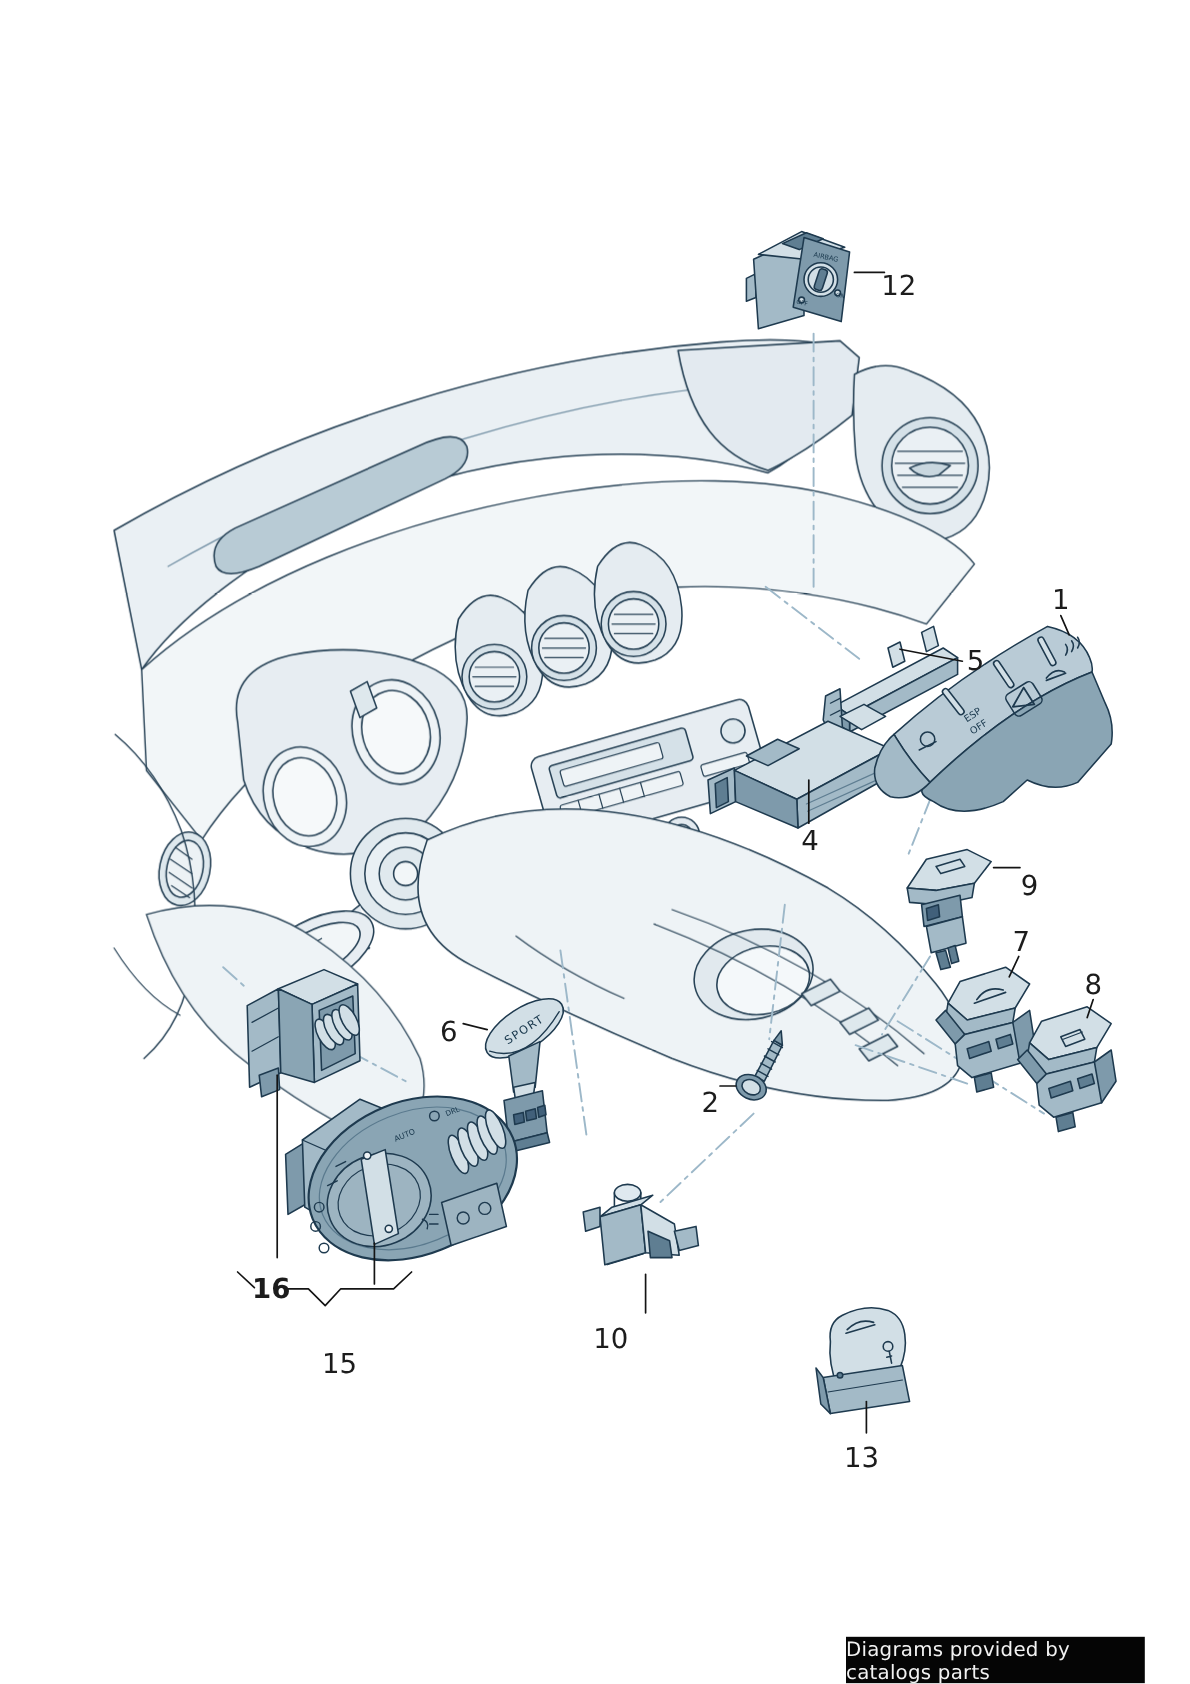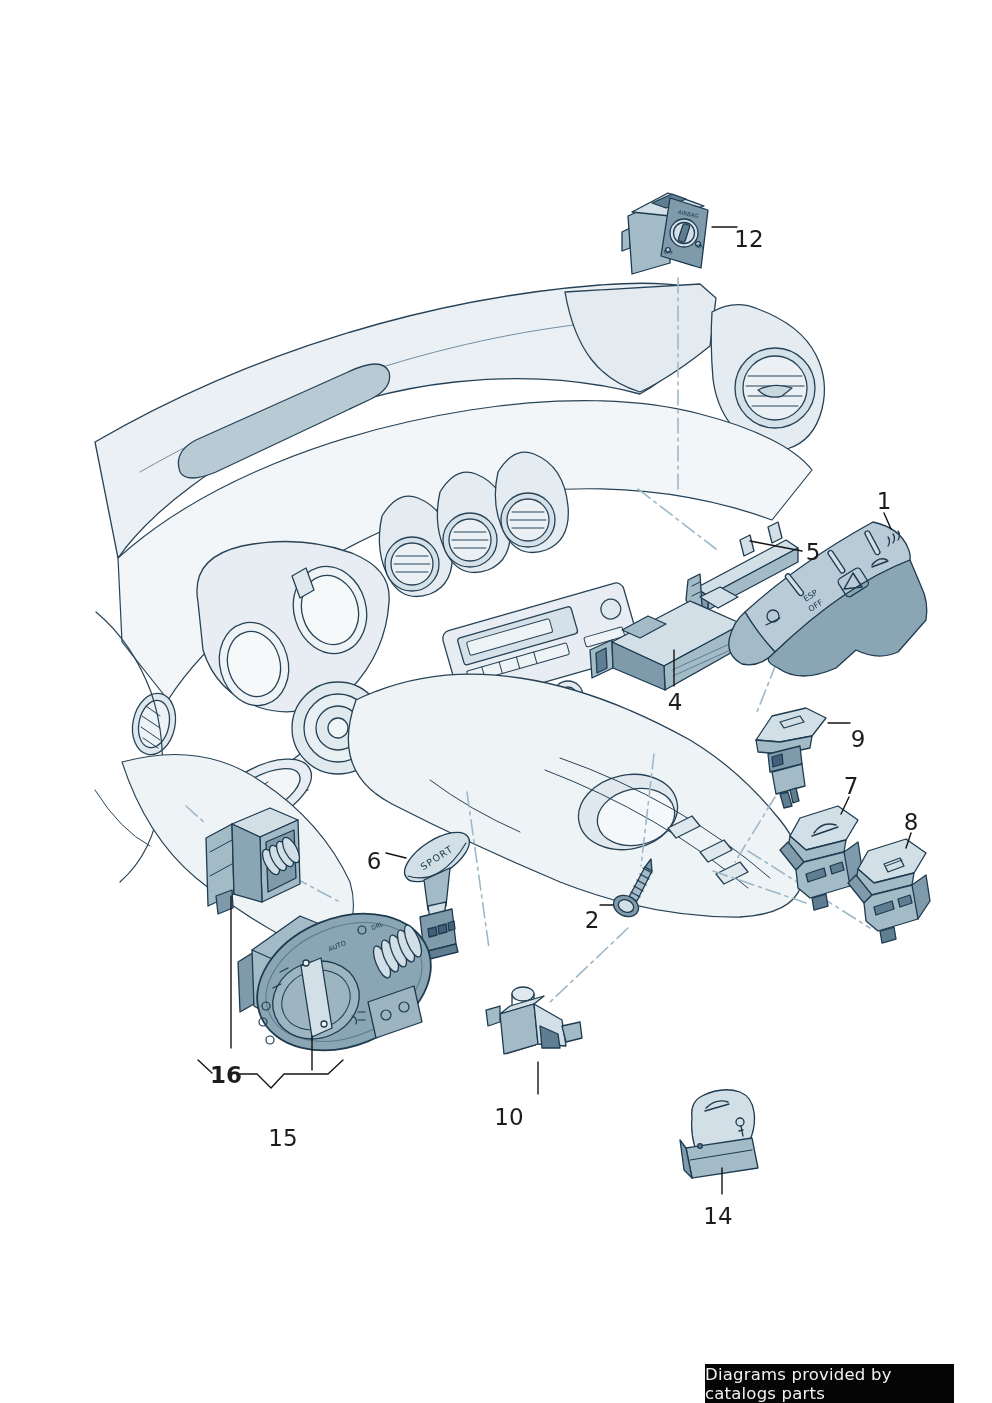--- a/index.html
+++ b/index.html
@@ -375,21 +375,21 @@
 <div class="callout" style="left:884px;top:501px;">1</div>
 <div class="callout" style="left:592px;top:920px;">2</div>
 <div class="callout" style="left:675px;top:702px;">4</div>
 <div class="callout" style="left:813px;top:552px;">5</div>
 <div class="callout" style="left:374px;top:861px;">6</div>
 <div class="callout" style="left:851px;top:786px;">7</div>
 <div class="callout" style="left:911px;top:822px;">8</div>
 <div class="callout" style="left:858px;top:739px;">9</div>
 <div class="callout" style="left:509px;top:1117px;">10</div>
 <div class="callout" style="left:749px;top:239px;">12</div>
-<div class="callout" style="left:718px;top:1216px;">14</div>
+<div class="callout" style="left:718px;top:1216px;">13</div>
 <div class="callout" style="left:283px;top:1118px;margin-top:20px;">15</div>
 <div class="callout" style="left:226px;top:1075px;font-weight:bold;">16</div>
 
 <div class="footerbar">
   <span>Diagrams provided by catalogs parts</span>
 </div>
 
 </div>
 
 </body></html>

